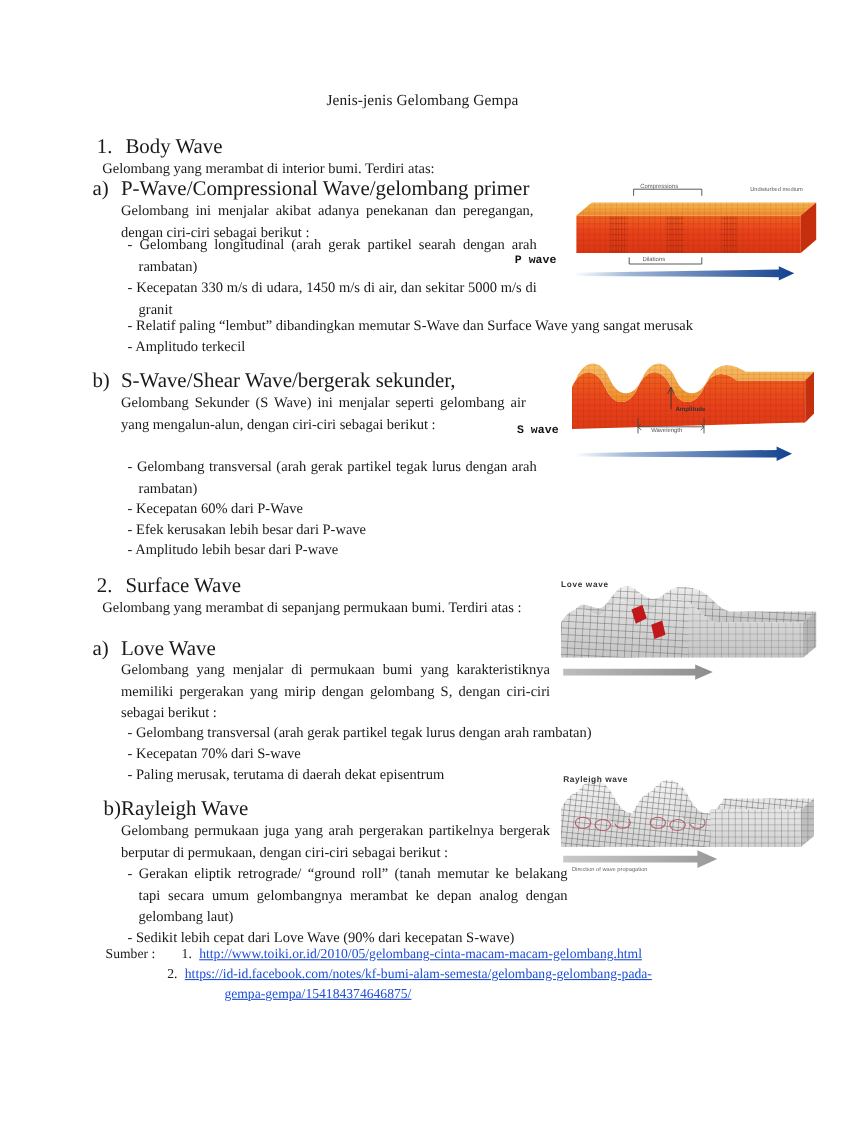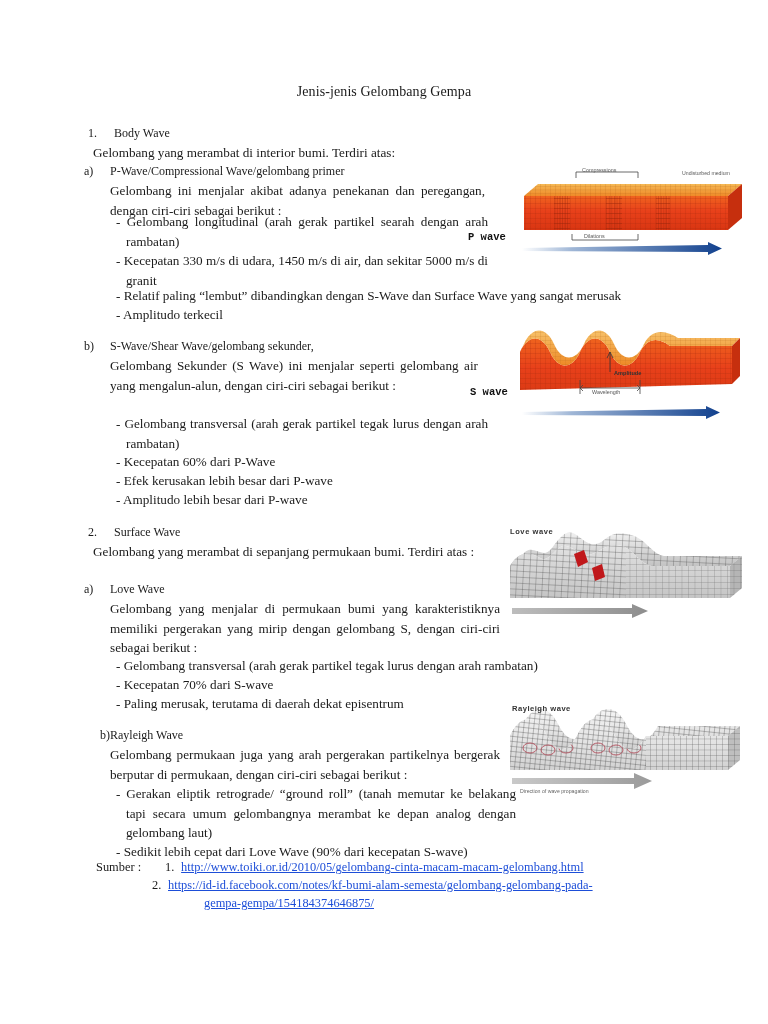--- a/index.html
+++ b/index.html
@@ -39,21 +39,21 @@
     position: absolute;
     font-size: 13.2px;
     line-height: 19.5px;
   }
   .just {
     text-align: justify;
     text-align-last: left;
   }
   .num-item {
     position: absolute;
-    font-size: 12px;
+    font-size: 19px;
     line-height: 19.5px;
     white-space: nowrap;
   }
   .marker {
     display: inline-block;
     width: 26px;
   }
   .dashline {
     position: absolute;
     font-size: 13.2px;
@@ -117,25 +117,25 @@
   <div class="tblock" style="left:93px; top:143px; width:420px;">Gelombang yang merambat di interior bumi. Terdiri atas:</div>
 
   <div class="num-item" style="left:84px; top:162px;">
     <span class="marker">a)</span><span>P-Wave/Compressional Wave/gelombang primer</span>
   </div>
 
   <div class="tblock just" style="left:110px; top:181px; width:375px;">Gelombang ini menjalar akibat adanya penekanan dan peregangan, dengan ciri-ciri sebagai berikut :</div>
 
   <div class="dashline just hang" style="left:116px; top:212px; width:362px;">- Gelombang longitudinal (arah gerak partikel searah dengan arah rambatan)</div>
   <div class="dashline just hang" style="left:116px; top:251px; width:362px;">- Kecepatan 330 m/s di udara, 1450 m/s di air, dan sekitar 5000 m/s di granit</div>
-  <div class="dashline hang" style="left:116px; top:286px; width:570px;">- Relatif paling “lembut” dibandingkan dengan S-Wave dan Surface Wave yang sangat merusak</div>
+  <div class="dashline hang" style="left:116px; top:286px; width:570px;">- Relatif paling “lembut” dibandingkan memutar S-Wave dan Surface Wave yang sangat merusak</div>
   <div class="dashline hang" style="left:116px; top:305px; width:400px;">- Amplitudo terkecil</div>
 
   <div class="num-item" style="left:84px; top:337px;">
-    <span class="marker">b)</span><span>S-Wave/Shear Wave/gelombang sekunder,</span>
+    <span class="marker">b)</span><span>S-Wave/Shear Wave/bergerak sekunder,</span>
   </div>
 
   <div class="tblock just" style="left:110px; top:356px; width:368px;">Gelombang Sekunder (S Wave) ini menjalar seperti gelombang air yang mengalun-alun, dengan ciri-ciri sebagai berikut :</div>
 
   <div class="dashline just hang" style="left:116px; top:414px; width:362px;">- Gelombang transversal (arah gerak partikel tegak lurus dengan arah rambatan)</div>
   <div class="dashline hang" style="left:116px; top:452px; width:400px;">- Kecepatan 60% dari P-Wave</div>
   <div class="dashline hang" style="left:116px; top:471px; width:400px;">- Efek kerusakan lebih besar dari P-wave</div>
   <div class="dashline hang" style="left:116px; top:490px; width:400px;">- Amplitudo lebih besar dari P-wave</div>
 
   <div class="num-item" style="left:88px; top:523px;">

